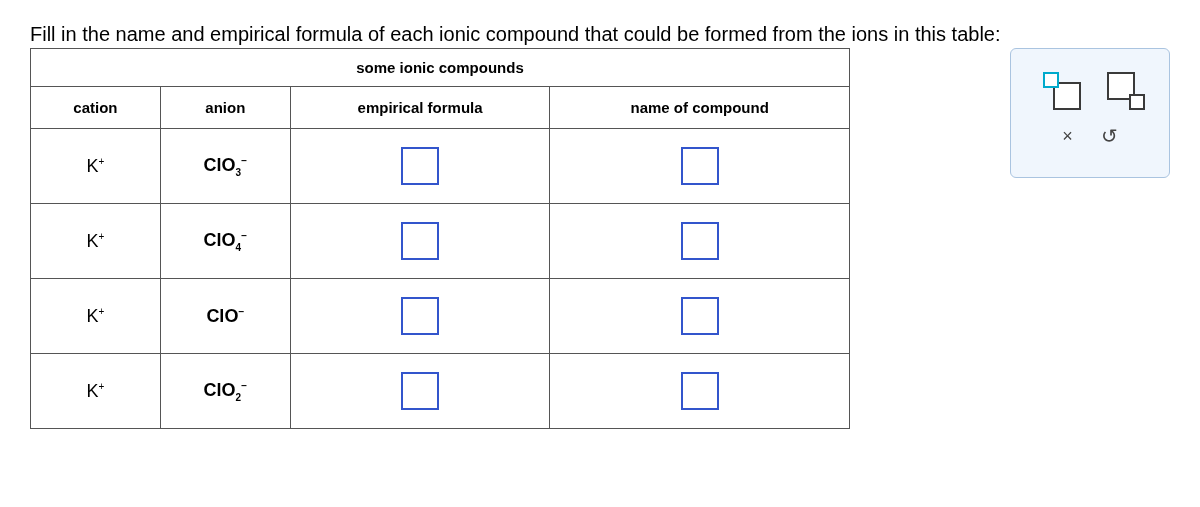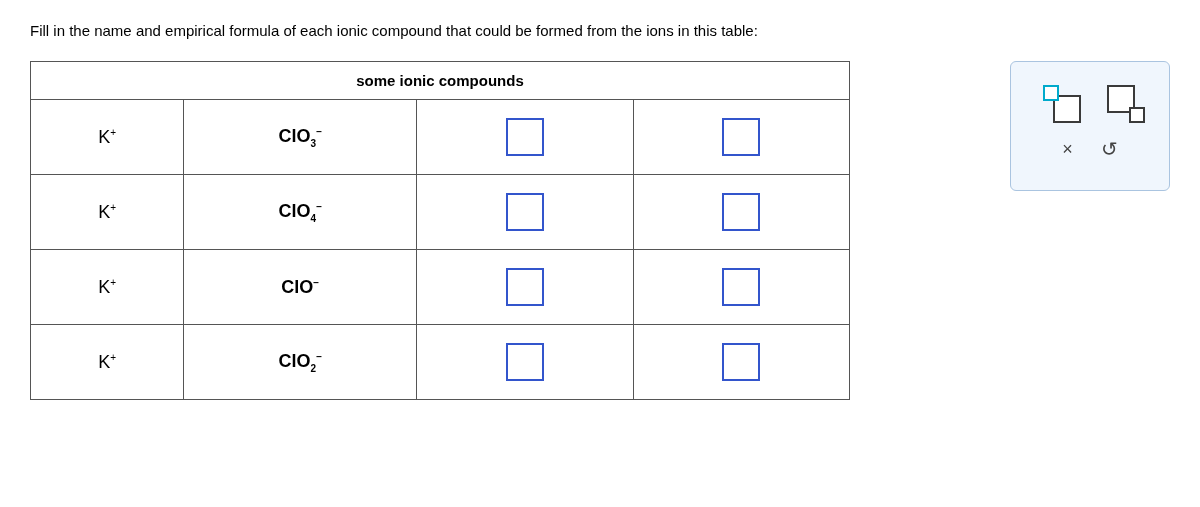--- a/index.html
+++ b/index.html
@@ -5,22 +5,21 @@
     * { box-sizing: border-box; margin: 0; padding: 0; }
     body {
       font-family: Arial, sans-serif;
       font-size: 15px;
       background: #fff;
       padding: 20px 30px;
       width: 1200px;
       min-height: 507px;
     }
     .instruction {
-      font-size: 15px;
-      margin-bottom: 20px;
+      font-size: 20px;
       line-height: 1.4;
     }
     .content-area {
       display: flex;
       align-items: flex-start;
       gap: 46px;
     }
     .table-container {
       flex: 1;
     }
@@ -147,20 +146,26 @@
 <body>
 
 <p class="instruction">Fill in the name and empirical formula of each ionic compound that could be formed from the ions in this table:</p>
 
 <div class="content-area">
   <div class="table-container">
     <table>
       <tbody>
           <tr class="title-row">
         <td colspan="4">some ionic compounds</td>
+      </tr>
+      <tr class="header-row">
+        <th>cation</th>
+        <th>anion</th>
+        <th>empirical formula</th>
+        <th>name of compound</th>
       </tr>
 
       <tr class="data-row">
         <td>
           <span class="cation-cell">K<sup>+</sup></span>
         </td>
         <td>
           <span class="anion-cell">ClO<sub>3</sub><sup>−</sup></span>
         </td>
         <td>

